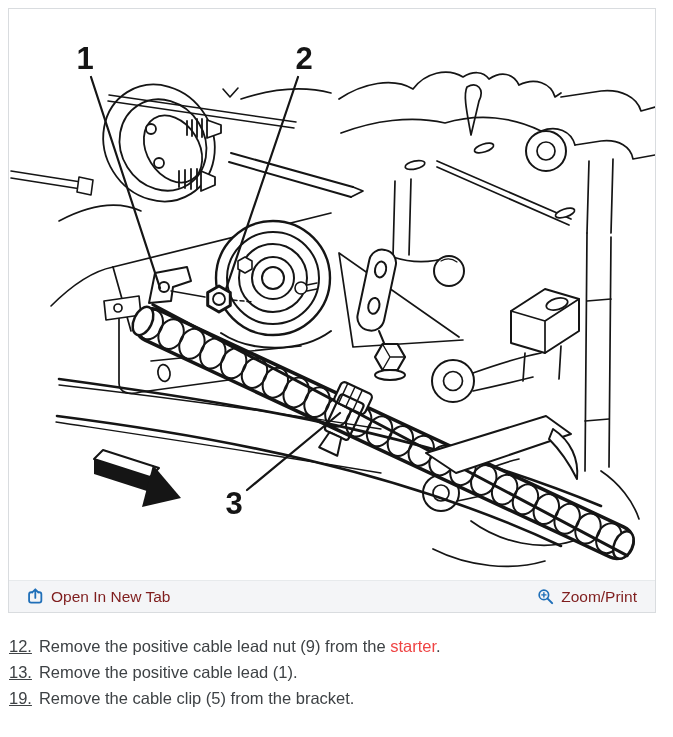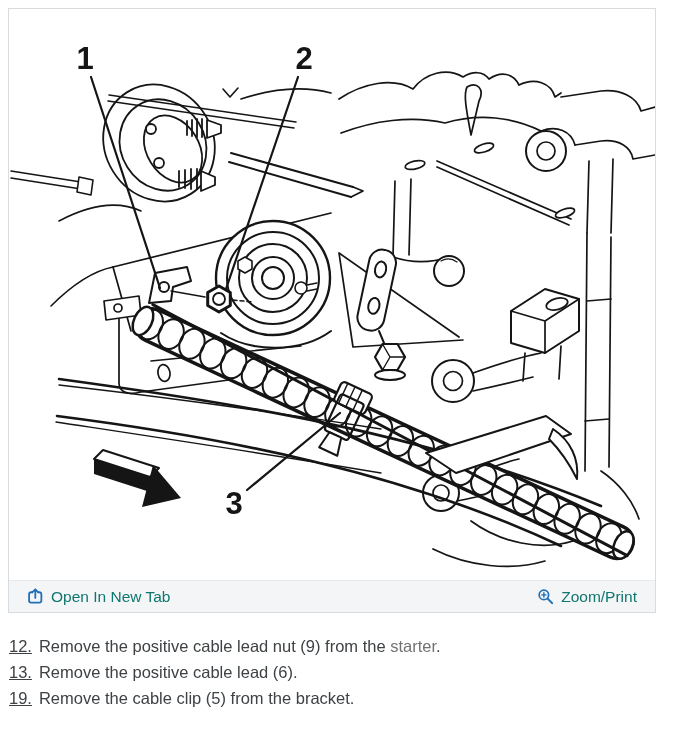--- a/index.html
+++ b/index.html
@@ -1,26 +1,26 @@
 <!DOCTYPE html>
 <html><head>
 <meta charset="utf-8">
 <style>
   html,body{margin:0;padding:0;background:#ffffff;}
   body{width:673px;height:737px;position:relative;font-family:"Liberation Sans","DejaVu Sans",sans-serif;overflow:hidden;}
   .panel{position:absolute;left:8px;top:8px;width:646px;border:1px solid #d9dcdf;background:#fff;}
   .figure{position:relative;width:646px;height:571px;background:#fff;overflow:hidden;}
   .figure svg{display:block;}
   .toolbar{height:32px;background:#f4f5f7;border-top:1px solid #e7eaec;display:flex;align-items:center;justify-content:space-between;padding:0 18px;box-sizing:border-box;}
-  .tool-link{display:flex;align-items:center;gap:7px;color:#0f766e;font-size:15.5px;text-decoration:none;cursor:pointer;}
+  .tool-link{display:flex;align-items:center;gap:7px;color:#7f1d1d;font-size:15.5px;text-decoration:none;cursor:pointer;}
   .tool-link svg{display:block;}
   .steps{position:absolute;left:9px;top:633px;width:655px;color:#3e4245;font-size:16.5px;line-height:26px;}
   .step{white-space:nowrap;}
   .step .num{display:inline-block;margin-right:7px;text-decoration:underline;}
-  .inline-link{color:#737373;text-decoration:none;cursor:pointer;}
+  .inline-link{color:#ef4444;text-decoration:none;cursor:pointer;}
   .diagram-stroke{stroke:#151515;fill:none;stroke-linecap:round;stroke-linejoin:round;}
 </style>
 </head>
 <body>
 
 <div class="panel">
   <div class="figure">
     <svg width="646" height="571" viewBox="8 8 646 571">
       <defs>
         <ellipse id="rib" cx="0" cy="0" rx="12" ry="15.5"></ellipse>
@@ -229,18 +229,18 @@
       <span>Zoom/Print</span>
     </a>
   </div>
 </div>
 
 <div class="steps">
   <div class="step">
     <span class="num">12.</span><span><span>Remove the positive cable lead nut (9) from the </span><a class="inline-link">starter</a><span>.</span></span>
   </div>
   <div class="step">
-    <span class="num">13.</span><span>Remove the positive cable lead (6).</span>
+    <span class="num">13.</span><span>Remove the positive cable lead (1).</span>
   </div>
   <div class="step">
     <span class="num">19.</span><span>Remove the cable clip (5) from the bracket.</span>
   </div>
 </div>
 
 </body></html>

